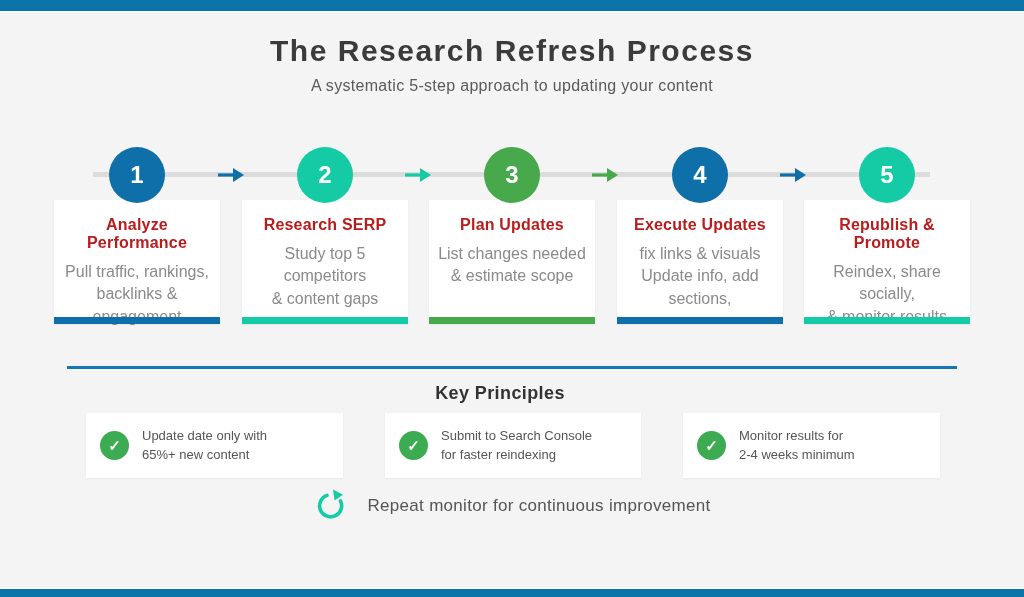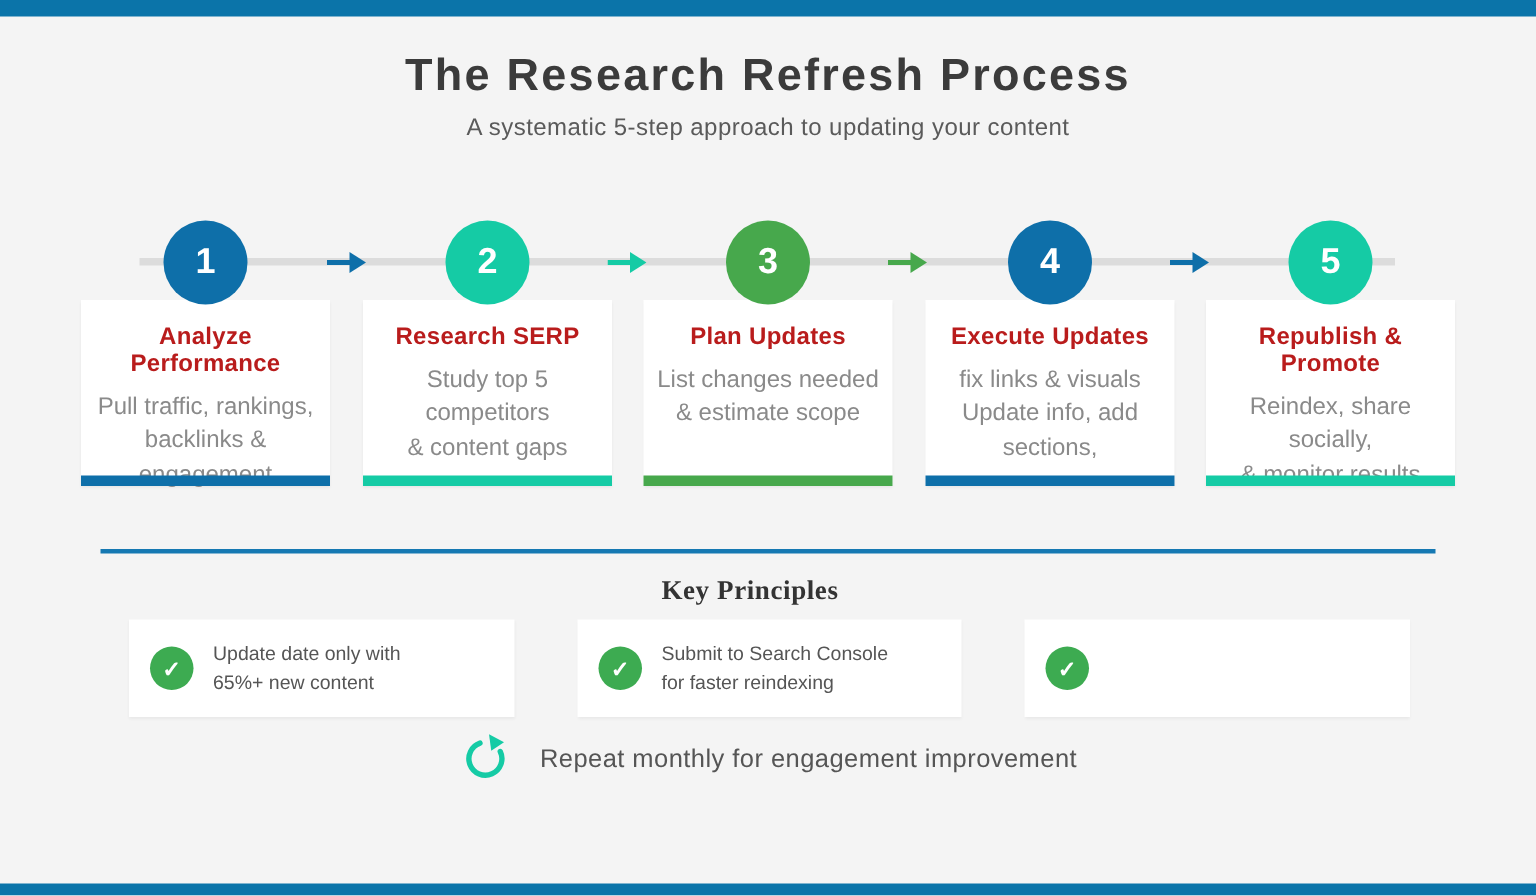--- a/index.html
+++ b/index.html
@@ -42,21 +42,21 @@
 
   .arrow{position:absolute;top:167px;width:26px;height:16px;}
   .arrow-1{left:218px;} .arrow-2{left:405px;} .arrow-3{left:592px;} .arrow-4{left:780px;}
   .arrow[data-accent="blue"]{color:var(--blue);}
   .arrow[data-accent="teal"]{color:var(--teal);}
   .arrow[data-accent="green"]{color:var(--green);}
 
   .divider{position:absolute;left:67px;top:366px;width:890px;height:3px;background:var(--divider_blue);}
 
   .principles-heading{position:absolute;left:0;top:383px;width:1000px;text-align:center;
-    font-size:18px;font-weight:bold;color:#333;letter-spacing:0.4px;font-family:Liberation Serif, serif;}
+    font-size:18px;font-weight:bold;color:#333;letter-spacing:0.4px;}
 
   .principle-card{position:absolute;top:413px;height:65px;background:var(--card_white);
     box-shadow:0 1px 2px rgba(0,0,0,0.05);display:flex;align-items:center;padding:0 14px;}
   .principle-1{left:86px;width:257px;} .principle-2{left:385px;width:256px;} .principle-3{left:683px;width:257px;}
   .check-circle{flex:0 0 29px;width:29px;height:29px;border-radius:50%;background:var(--check_green);
     display:flex;align-items:center;justify-content:center;color:#fff;font-size:15px;font-weight:bold;}
   .principle-text{margin-left:13px;font-size:13px;color:#555;line-height:1.45;}
 
   .repeat-row{position:absolute;left:0;top:489px;width:1024px;display:flex;
     align-items:center;justify-content:center;gap:20px;}
@@ -173,27 +173,31 @@
   </div>
   <div class="principle-card principle-2">
     <div class="check-circle">✓</div>
     <div class="principle-text">
       <div>Submit to Search Console</div>
       <div>for faster reindexing</div>
     </div>
   </div>
   <div class="principle-card principle-3">
     <div class="check-circle">✓</div>
+    <div class="principle-text">
+      <div>Monitor results for</div>
+      <div>2-4 weeks minimum</div>
+    </div>
   </div>
 
   <div class="repeat-row">
     <div class="repeat-icon">
       <svg width="34" height="34" viewBox="0 0 34 34">
         <path d="M 14 6.4 A 11 11 0 1 0 27.5 12" fill="none" stroke="currentColor" stroke-width="3.6" stroke-linecap="round"></path>
         <polygon points="20,0.5 30,5.8 21.5,11.5" fill="currentColor"></polygon>
       </svg>
     </div>
-    <div class="repeat-text">Repeat monthly for engagement improvement</div>
+    <div class="repeat-text">Repeat monitor for continuous improvement</div>
   </div>
 
   <div class="bottom-bar"></div>
 
 </div>
 
 </body></html>

